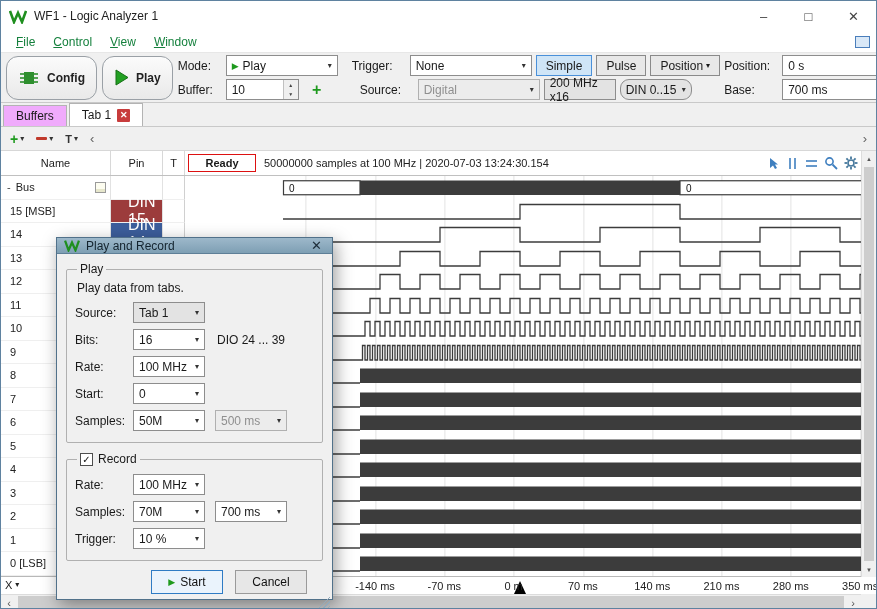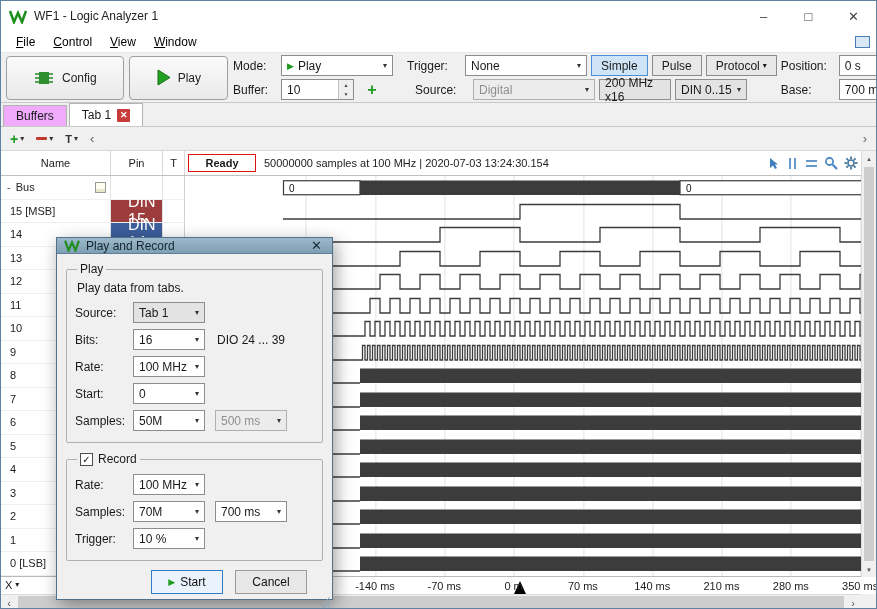--- a/index.html
+++ b/index.html
@@ -8,36 +8,36 @@
 
   
   .titlebar{height:30px;background:#fff;display:flex;align-items:center;padding-left:8px;}
   .logo-svg{width:18px;height:15px;margin-right:7px;}
   .title-text{flex:1;font-size:12px;color:#222;}
   .win-controls{display:flex;height:100%;}
   .win-btn{width:45px;height:100%;display:flex;align-items:center;justify-content:center;font-size:13px;color:#444;}
 
   
   .menubar{height:22px;background:#fff;display:flex;align-items:center;padding-left:6px;border-bottom:1px solid #e7e7e7;}
-  .menu-item{padding:2px 9px;font-size:12px;color:#000000;}
+  .menu-item{padding:2px 9px;font-size:12px;color:#15803d;}
   .menu-item u{text-decoration:underline;}
   .menu-right{margin-left:auto;margin-right:6px;width:15px;height:12px;border:1px solid #4a7ebb;background:#d9e8f7;}
 
   
   .toolbar{height:50px;display:flex;align-items:center;padding:2px 5px;background:#f0f0f0;border-bottom:1px solid #c9c9c9;gap:5px;}
-  .tb-btn{height:44px;border:1px solid #9aa0a6;border-radius:4px;background:linear-gradient(#fbfbfb,#e9e9e9);display:flex;align-items:center;gap:7px;padding:0 26px;font-size:12px;color:#222;}
+  .tb-btn{height:44px;border:1px solid #9aa0a6;border-radius:12px;background:linear-gradient(#fbfbfb,#e9e9e9);display:flex;align-items:center;gap:7px;padding:0 11px;font-size:12px;color:#222;font-weight:bold;}
   .tb-cols{flex:1;display:flex;flex-direction:column;gap:2px;}
   .tb-row{display:flex;align-items:center;height:22px;gap:4px;}
   .lab{width:44px;font-size:12px;}
   .lab2{width:54px;font-size:12px;}
   .combo{height:21px;background:#fff;border:1px solid #8d8d8d;display:flex;align-items:center;padding:0 5px;font-size:12px;gap:4px;}
   .combo .dd{margin-left:auto;font-size:8px;color:#333;}
   .combo.gray{background:#e3e3e3;border-color:#8d8d8d;}
   .combo.dis{background:#ececec;color:#8f8f8f;border-color:#b0b0b0;}
-  .w112{width:112px;} .w122{width:122px;} .w88{width:72px;} .w72{width:72px;}
+  .w112{width:112px;} .w122{width:122px;} .w88{width:72px;} .w72{width:72px;border-radius:9px;}
   .tog{height:21px;border:1px solid #8a8a8a;background:#e8e8e8;display:flex;align-items:center;justify-content:center;padding:0 9px;font-size:12px;gap:3px;}
   .tog.sel{background:#cfe5f7;border-color:#4a90d9;}
   .tog .dd{font-size:8px;}
   .spin{width:73px;height:21px;border:1px solid #8d8d8d;background:#fff;display:flex;align-items:center;}
   .spin .val{flex:1;padding-left:5px;}
   .spin .arrows{width:15px;height:100%;display:flex;flex-direction:column;border-left:1px solid #c0c0c0;}
   .spin .arrows span{flex:1;display:flex;align-items:center;justify-content:center;font-size:5px;color:#444;background:#efefef;}
   .green-plus{color:#1e9a1e;font-weight:bold;font-size:16px;line-height:16px;}
   .ml-auto{margin-left:auto;}
   .tb-ico{width:18px;height:18px;display:flex;align-items:center;justify-content:center;}
@@ -183,21 +183,21 @@
           <span>None</span>
           <span class="dd">▾</span>
         </div>
         <div class="tog sel">
             <span>Simple</span>
           </div>
         <div class="tog">
             <span>Pulse</span>
           </div>
         <div class="tog">
-          <span>Protocol</span>
+          <span>Position</span>
           <span class="dd">▾</span>
         </div>
         <span class="lab2 ml-auto">Position:</span>
         <div class="combo w112">
           <span>0 s</span>
 
         </div>
 
       </div>
       <div class="tb-row">

